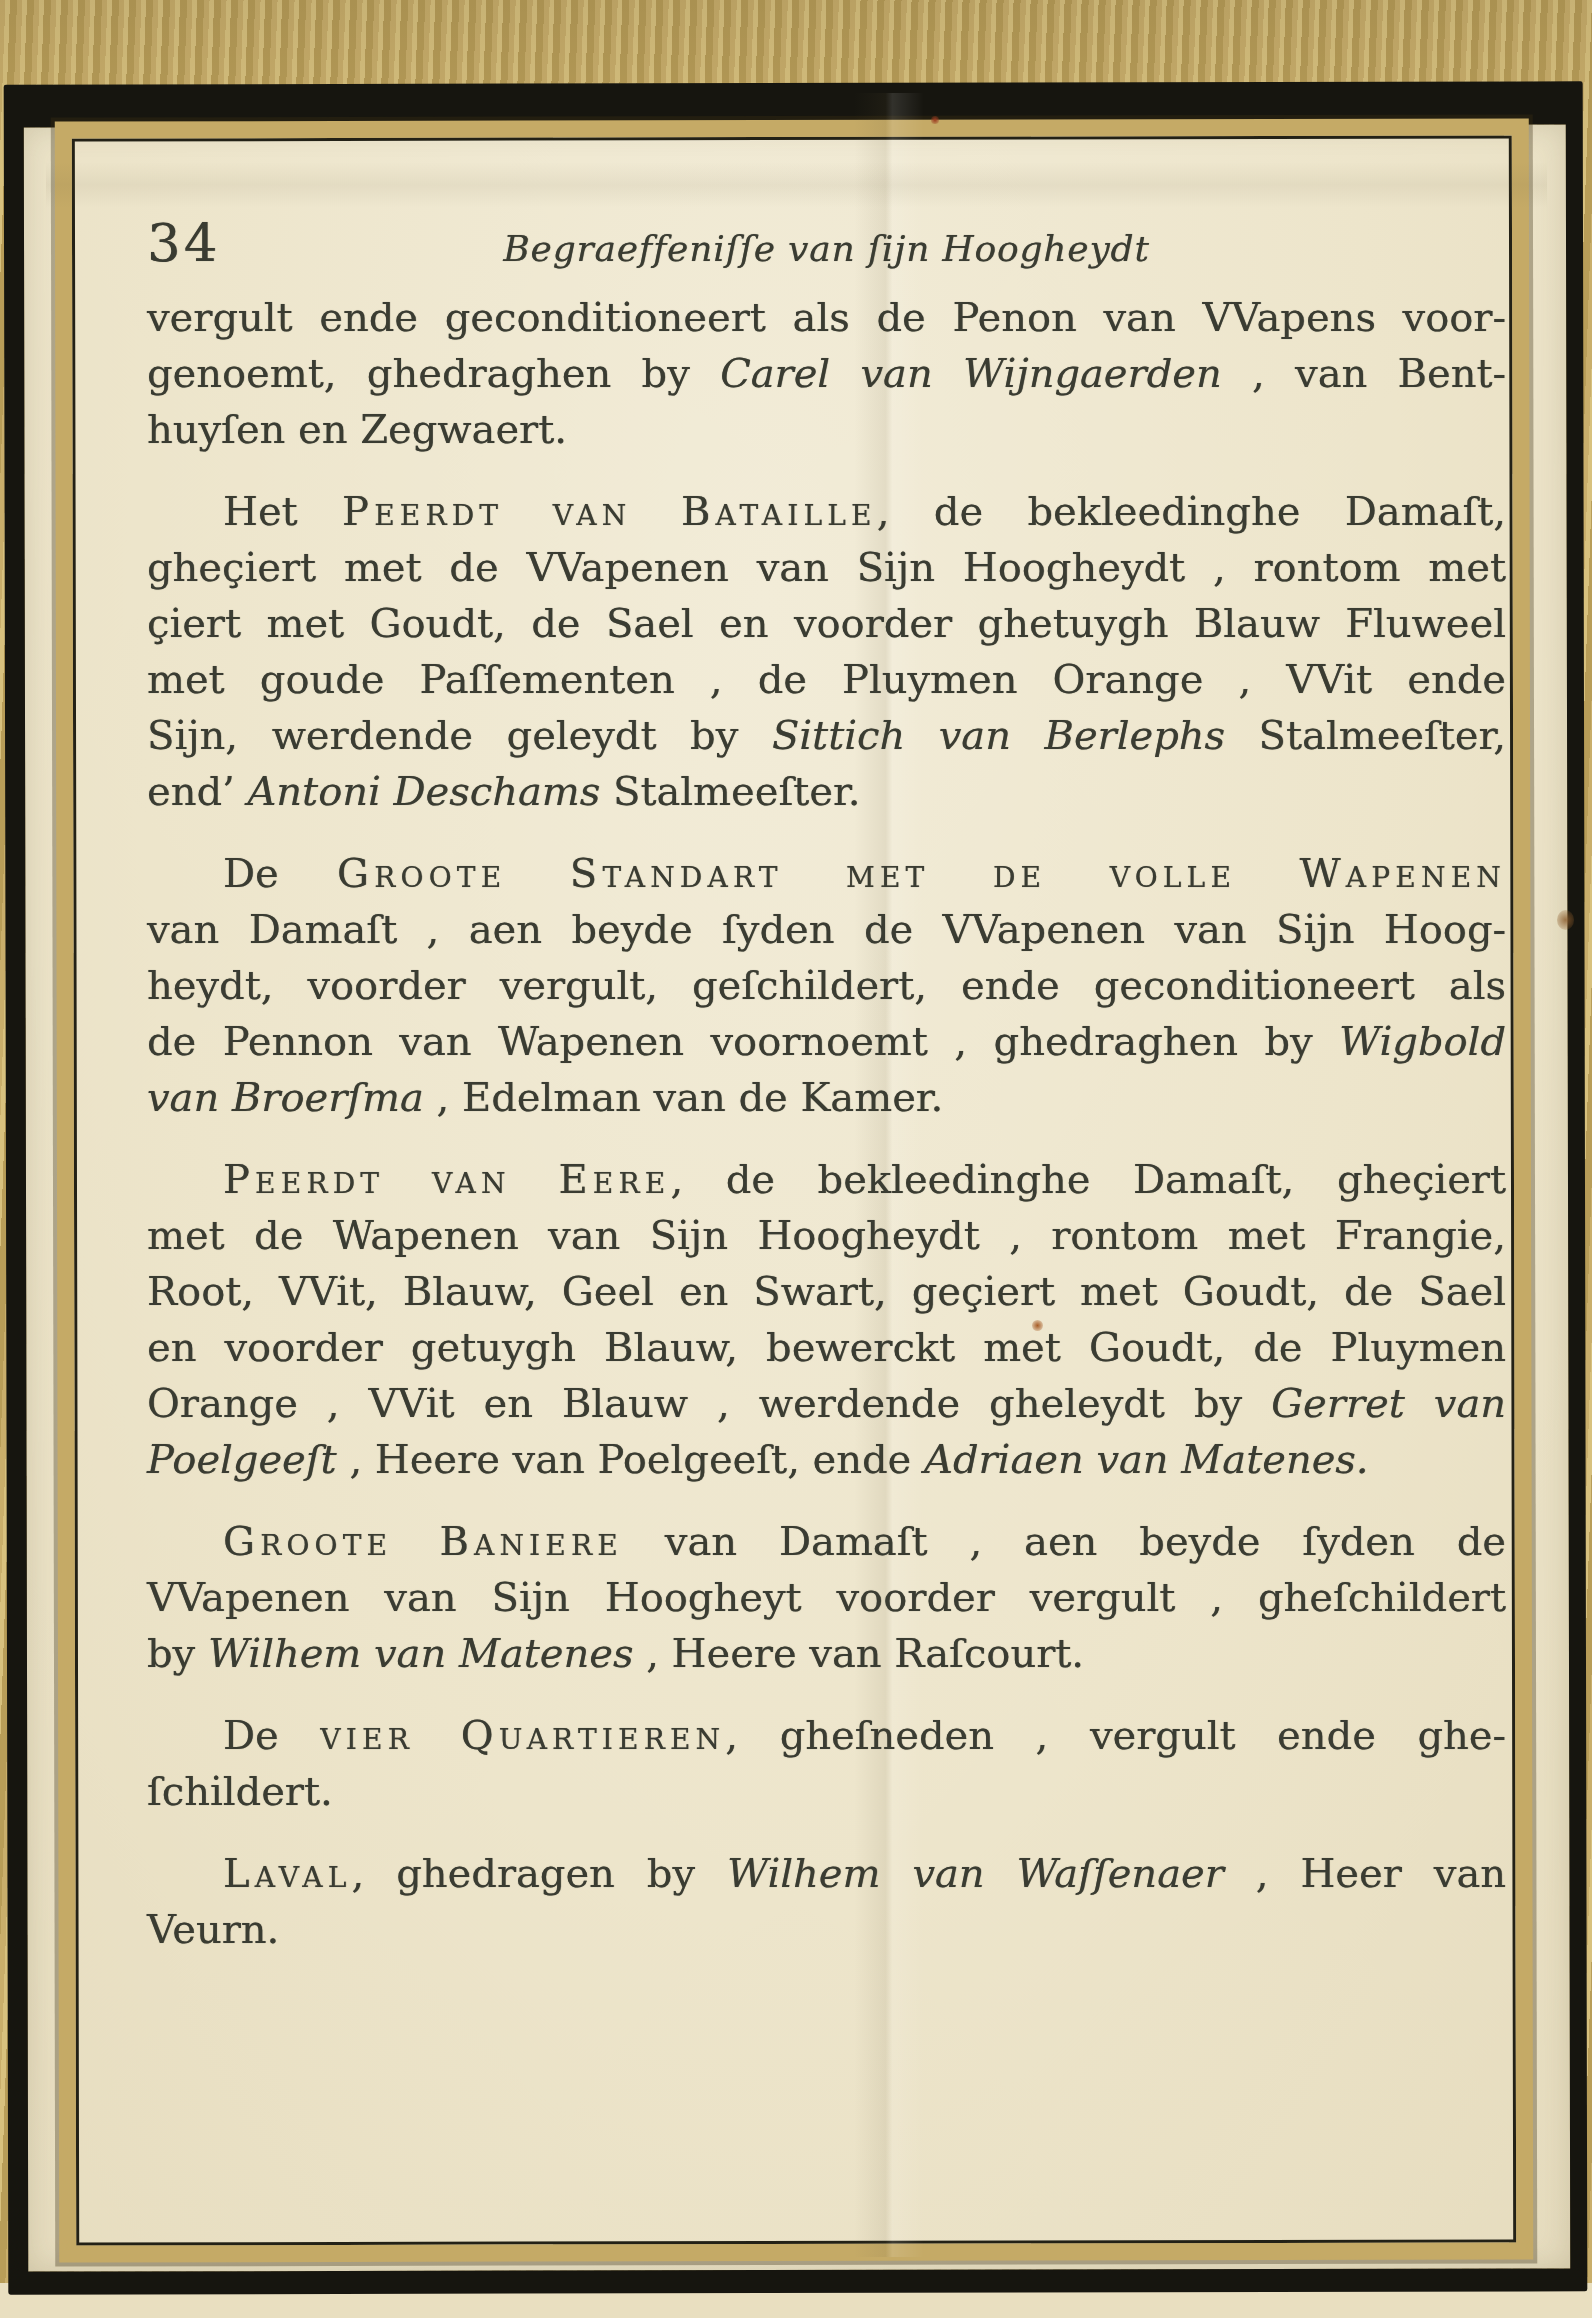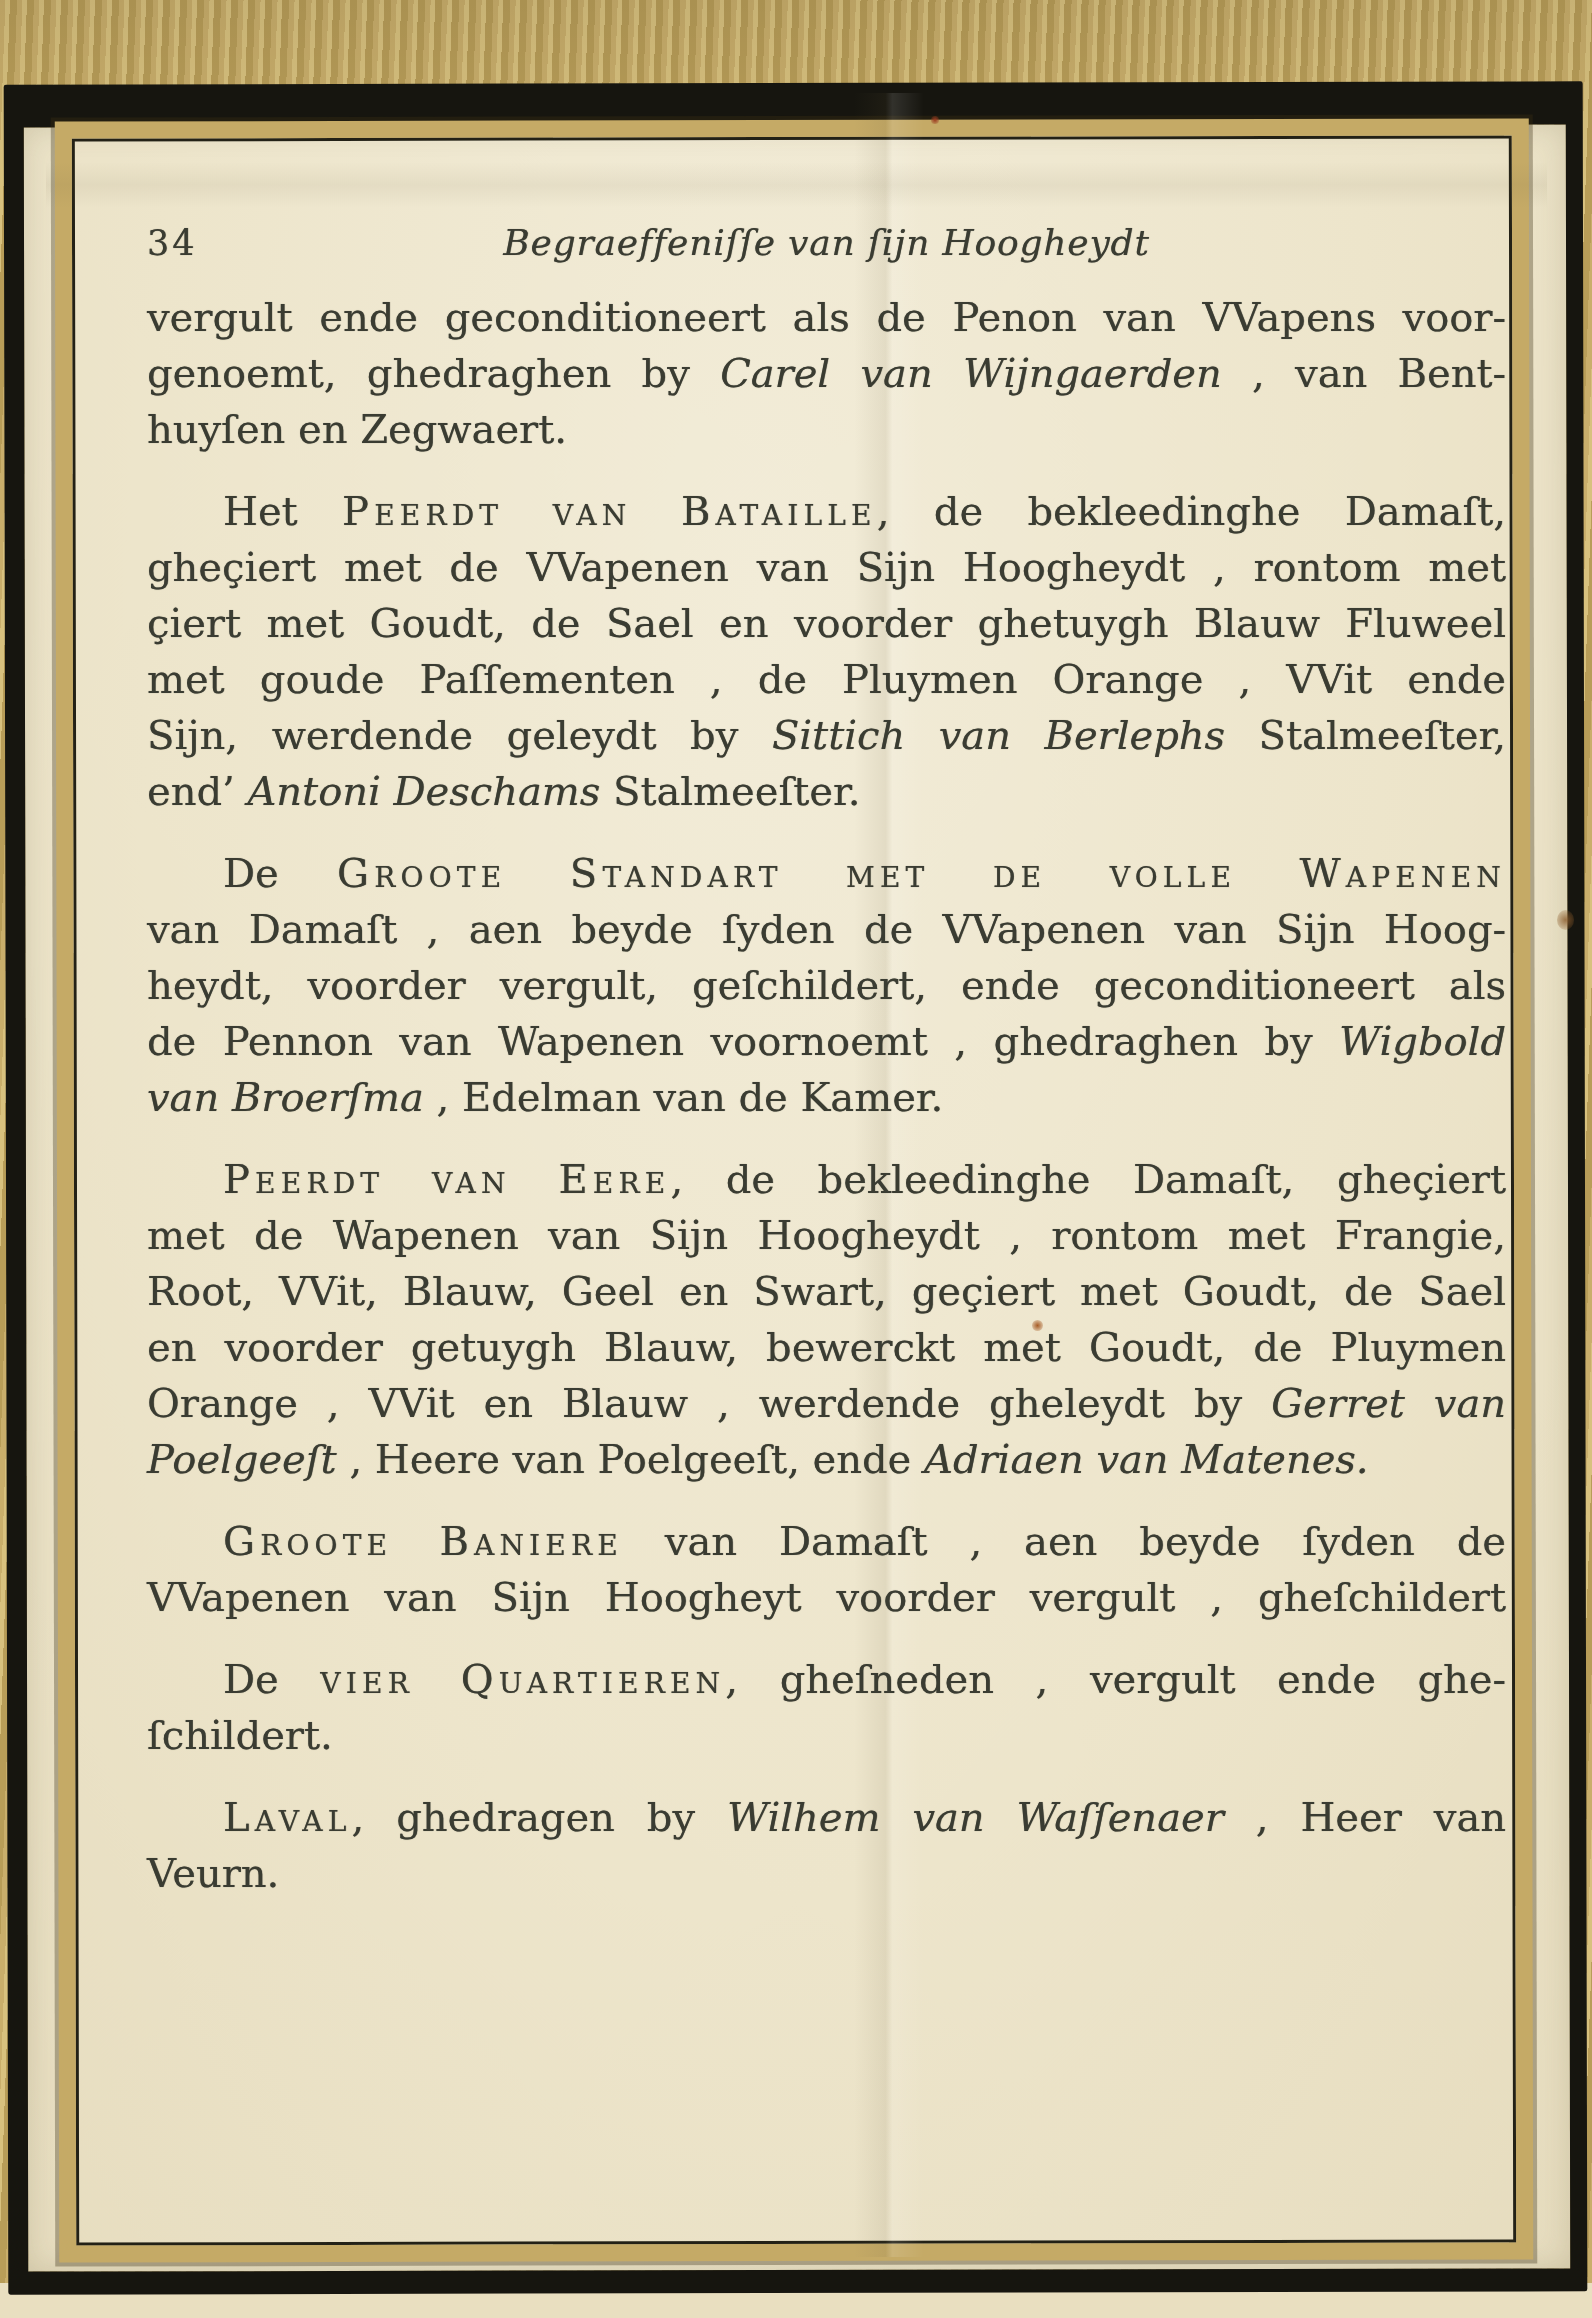--- a/index.html
+++ b/index.html
@@ -68,21 +68,21 @@
   .dot-c{left:931px;top:116px;width:7.7px;height:7.7px;background:radial-gradient(circle,#9c3c20,rgba(156,60,32,0));}
 
   
   .text-block{
     position:absolute;left:147px;top:215px;width:1359px;
     color:var(--ink);
     font-size:40px;line-height:56px;
     text-shadow:0 0 0.8px rgba(46,48,38,.55), 0.4px 0.4px 0 rgba(46,48,38,.25);
   }
   .header{display:flex;align-items:baseline;height:63px;}
-  .page-num{width:116px;font-size:35px;letter-spacing:3.1px;}
+  .page-num{width:116px;font-size:53px;letter-spacing:3.1px;}
   .running-title{flex:1;text-align:center;font-style:italic;font-size:36px;letter-spacing:0.8px;}
   .header-spacer{width:116px;}
   .para{margin-top:26px;}
   .para.first{margin-top:10.8px;}
   .line{
     text-align:justify;text-align-last:justify;
     white-space:normal;
   }
   .line.last{text-align-last:left;}
   .line.indent{padding-left:76px;}
@@ -141,20 +141,21 @@
         <div class="line indent"><span class="seg sc">Peerdt van Eere</span><span class="seg">, de bekleedinghe Damaſt, gheçiert</span></div>
         <div class="line"><span class="seg">met de Wapenen van Sijn Hoogheydt , rontom met Frangie,</span></div>
         <div class="line"><span class="seg">Root, VVit, Blauw, Geel en Swart, geçiert met Goudt, de Sael</span></div>
         <div class="line"><span class="seg">en voorder getuygh Blauw, bewerckt met Goudt, de Pluymen</span></div>
         <div class="line"><span class="seg">Orange , VVit en Blauw , werdende gheleydt by </span><span class="seg italic">Gerret van</span></div>
         <div class="line last"><span class="seg italic">Poelgeeſt</span><span class="seg"> , Heere van Poelgeeſt, ende </span><span class="seg italic">Adriaen van Matenes.</span></div>
       </div>
       <div class="para">
         <div class="line indent"><span class="seg sc">Groote Baniere</span><span class="seg"> van Damaſt , aen beyde ſyden de</span></div>
         <div class="line"><span class="seg">VVapenen van Sijn Hoogheyt voorder vergult , gheſchildert</span></div>
+        <div class="line last"><span class="seg">by </span><span class="seg italic">Wilhem van Matenes</span><span class="seg"> , Heere van Raſcourt.</span></div>
       </div>
       <div class="para">
         <div class="line indent"><span class="seg">De </span><span class="seg sc">vier Quartieren</span><span class="seg">, gheſneden , vergult ende ghe-</span></div>
         <div class="line last"><span class="seg">ſchildert.</span></div>
       </div>
       <div class="para">
         <div class="line indent"><span class="seg sc">Laval</span><span class="seg">, ghedragen by </span><span class="seg italic">Wilhem van Waſſenaer</span><span class="seg"> , Heer van</span></div>
         <div class="line last"><span class="seg">Veurn.</span></div>
       </div>
     </div>

